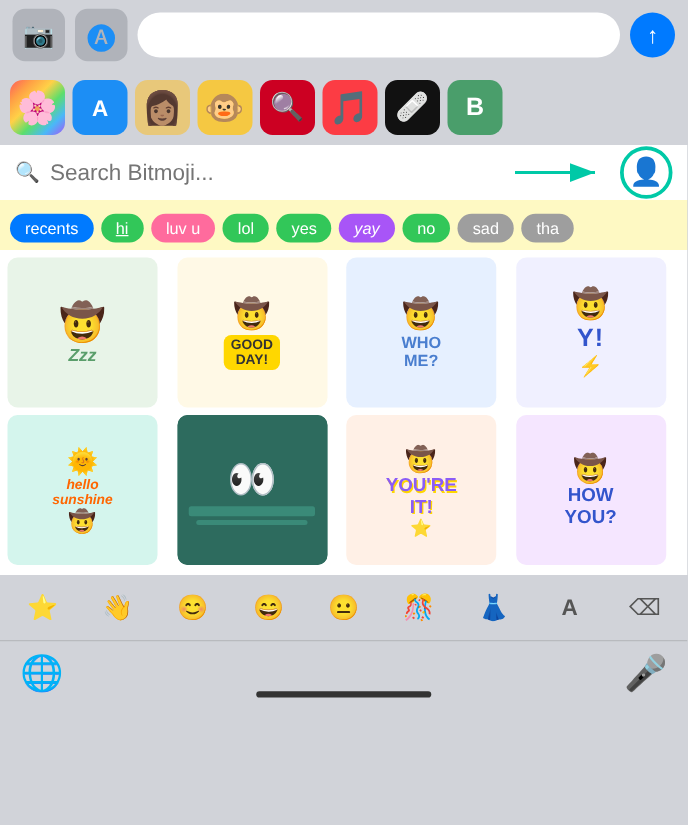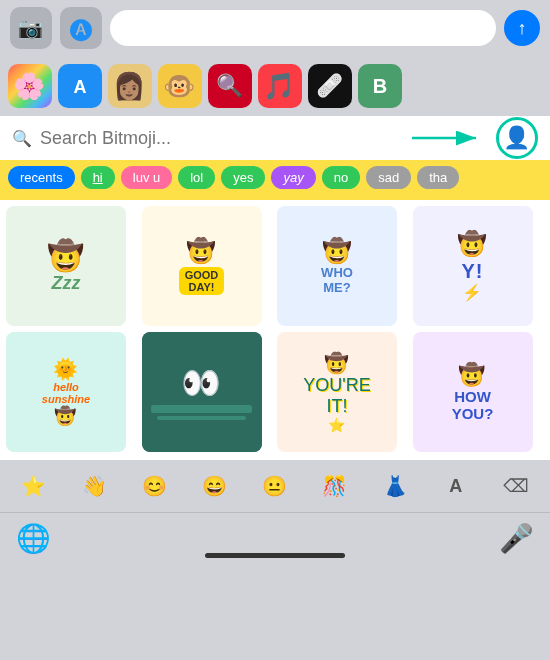--- a/index.html
+++ b/index.html
@@ -95,23 +95,23 @@
       border-radius: 50%;
       border: 3px solid #00c9a7;
       background: white;
       display: flex; align-items: center; justify-content: center;
       font-size: 22px;
       flex-shrink: 0;
     }
 
     
     .tags-row {
-      background: #fde047;
-      display: flex;
-      align-items: flex-start;
+      background: #fef9c3;
+      display: flex;
+      align-items: flex-end;
       padding: 6px 8px;
       gap: 6px;
       overflow-x: auto;
       height: 40px;
       scrollbar-width: none;
     }
     .tags-row::-webkit-scrollbar { display: none; }
     .tag-chip {
       padding: 4px 12px;
       border-radius: 16px;
@@ -298,21 +298,21 @@
   <span class="tag-chip tag-no">no</span>
   <span class="tag-chip tag-sad">sad</span>
   <span class="tag-chip tag-tha">tha</span>
 </div>
 
 <div class="sticker-grid">
 
   <div class="sticker-cell sticker-sleeping">
     <div class="sticker-inner">
       <div style="font-size:30px;">🤠</div>
-      <div style="font-size:18px; font-weight:900; color:#5a9e6b; font-style:italic;text-align:center;">Zzz</div>
+      <div style="font-size:14px; font-weight:900; color:#5a9e6b; font-style:italic;text-align:center;">Zzz</div>
     </div>
   </div>
   <div class="sticker-cell sticker-goodday">
     <div class="sticker-inner">
       <div style="font-size:24px;">🤠</div>
       <div style="background:#ffd700; border-radius:6px; padding:2px 6px; font-size:11px; font-weight:900; color:#333; margin-top:2px;">GOOD<br>DAY!</div>
     </div>
   </div>
   <div class="sticker-cell sticker-whome">
     <div class="sticker-inner">
@@ -338,21 +338,21 @@
   <div class="sticker-cell sticker-hiding">
     <div class="sticker-inner" style="background:#2d6b5e; border-radius:8px;">
       <div style="font-size:32px;">👀</div>
       <div style="height:8px; background:#3a8a78; width:90%; border-radius:2px; margin:3px 0;"></div>
       <div style="height:4px; background:#3a8a78; width:80%; border-radius:2px;"></div>
     </div>
   </div>
   <div class="sticker-cell sticker-youreit">
     <div class="sticker-inner">
       <div style="font-size:20px;">🤠</div>
-      <div style="font-size:18px; font-weight:400; color:#0f766e; text-shadow: 1px 1px 0 #ffd700;">YOU'RE<br>IT!</div>
+      <div style="font-size:15px; font-weight:700; color:#8b5cf6; text-shadow: 1px 1px 0 #ffd700;">YOU'RE<br>IT!</div>
       <div style="font-size:14px;">⭐</div>
     </div>
   </div>
   <div class="sticker-cell sticker-howyou">
     <div class="sticker-inner">
       <div style="font-size:22px;">🤠</div>
       <div style="font-size:15px; font-weight:900; color:#3355cc;">HOW<br>YOU?</div>
     </div>
   </div>
 

